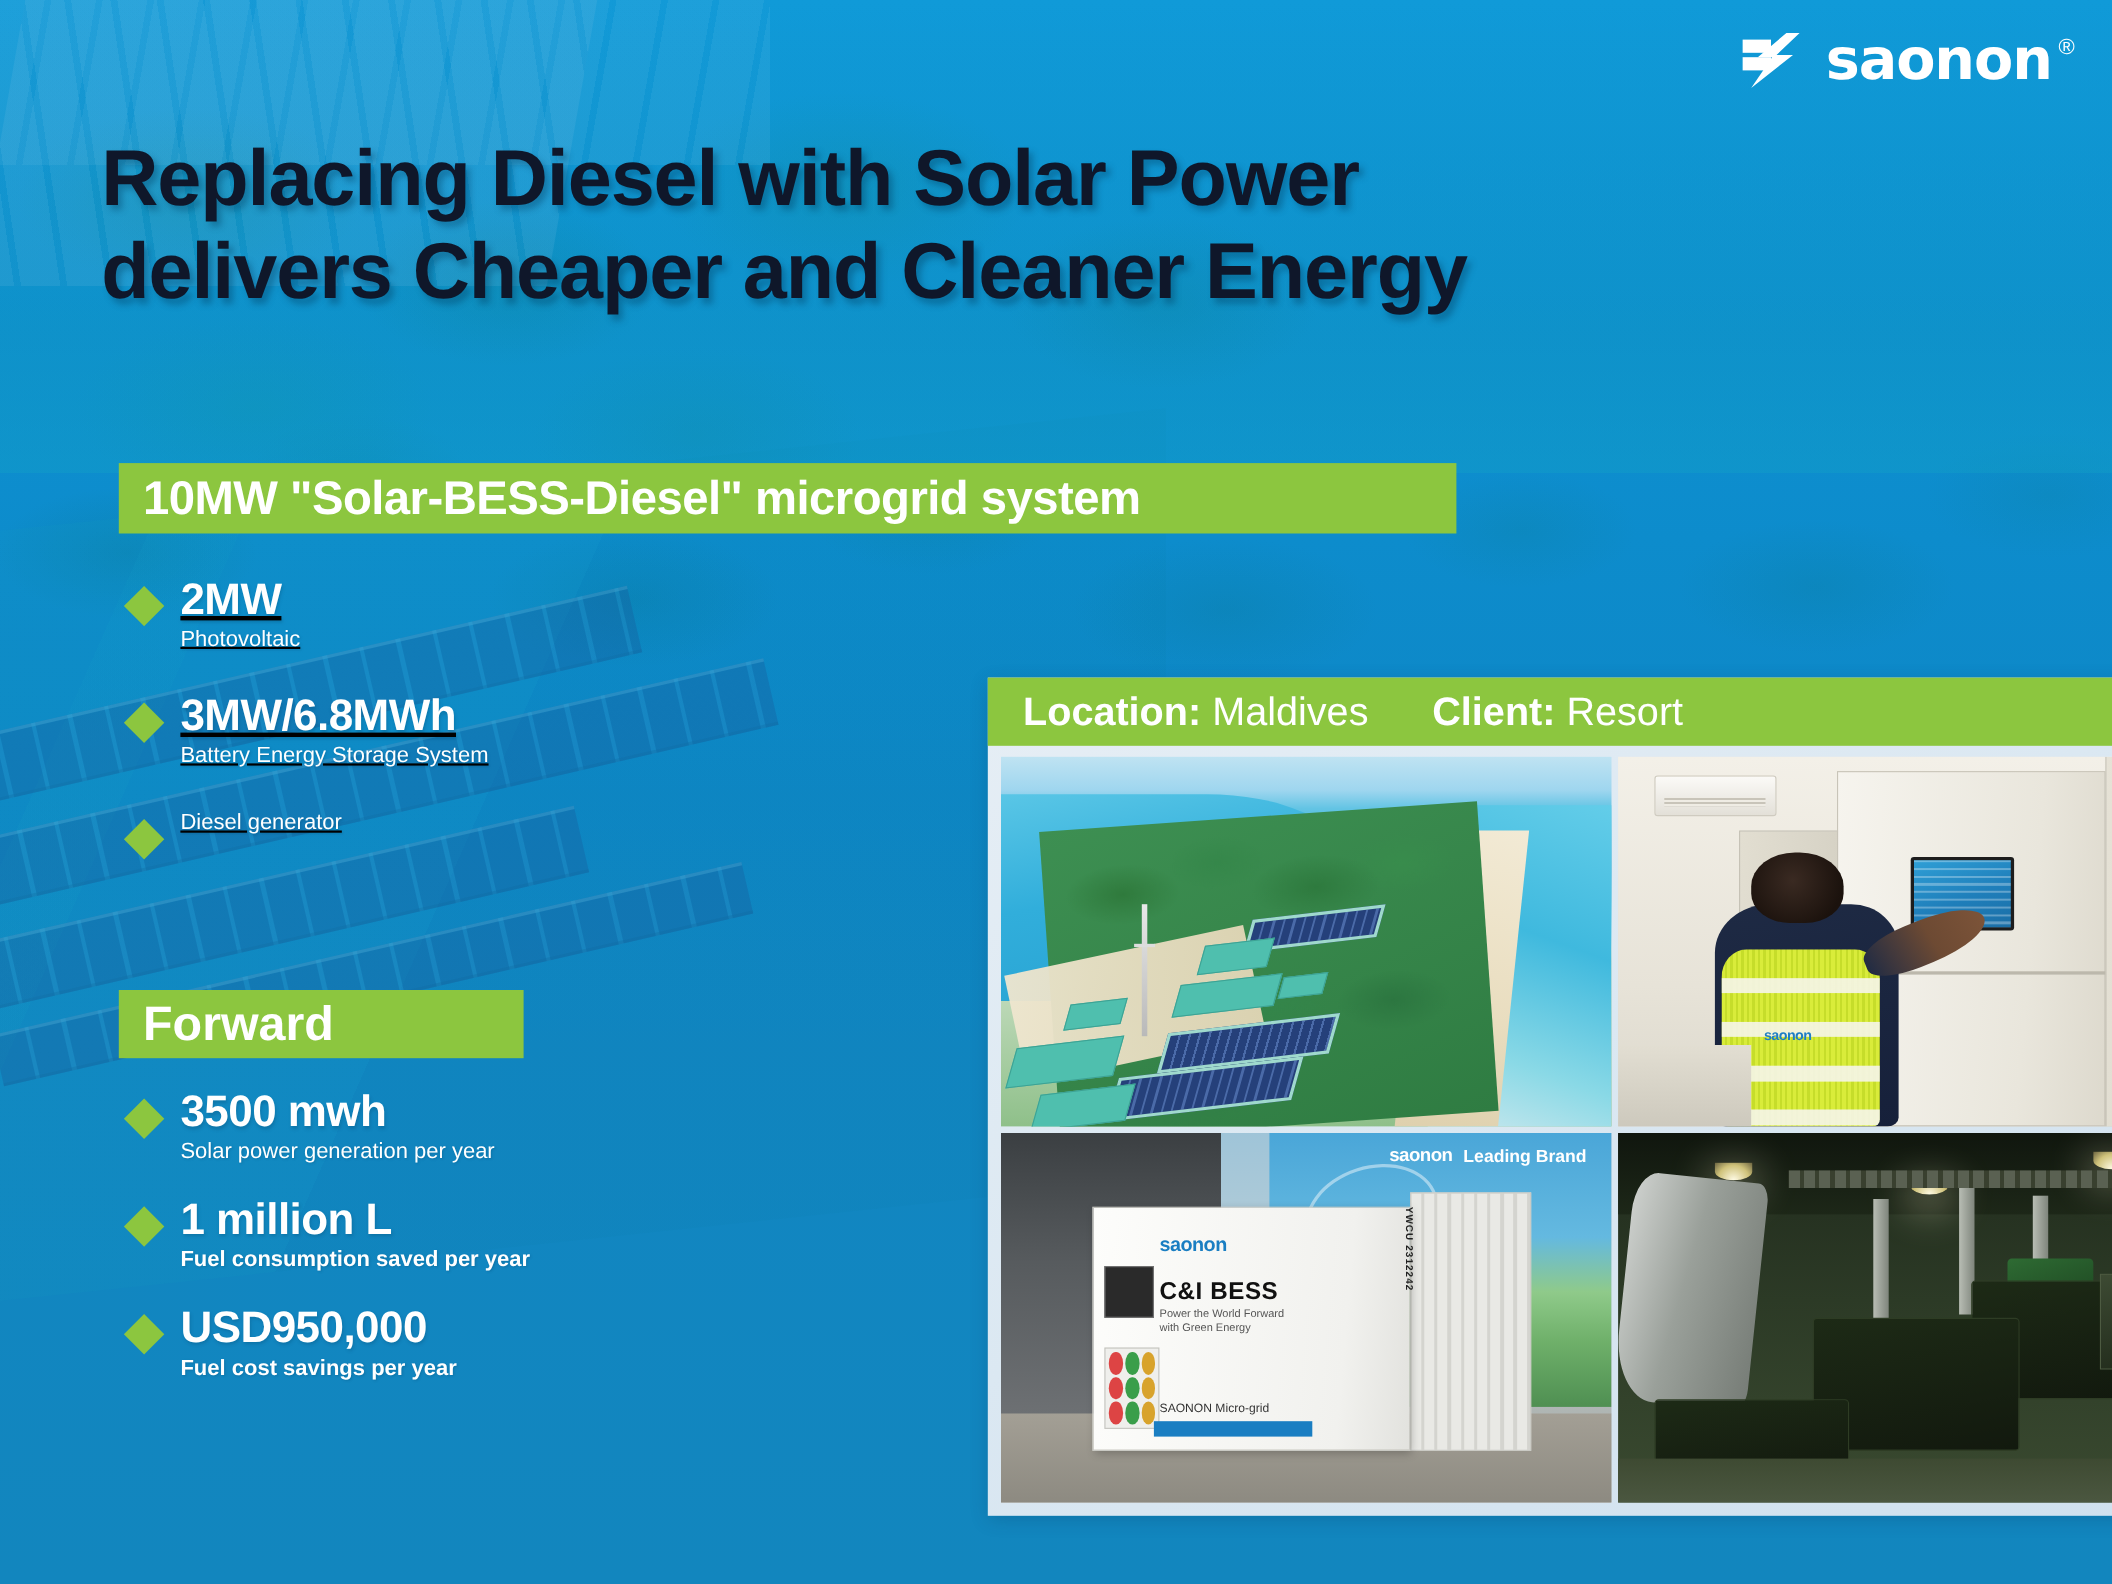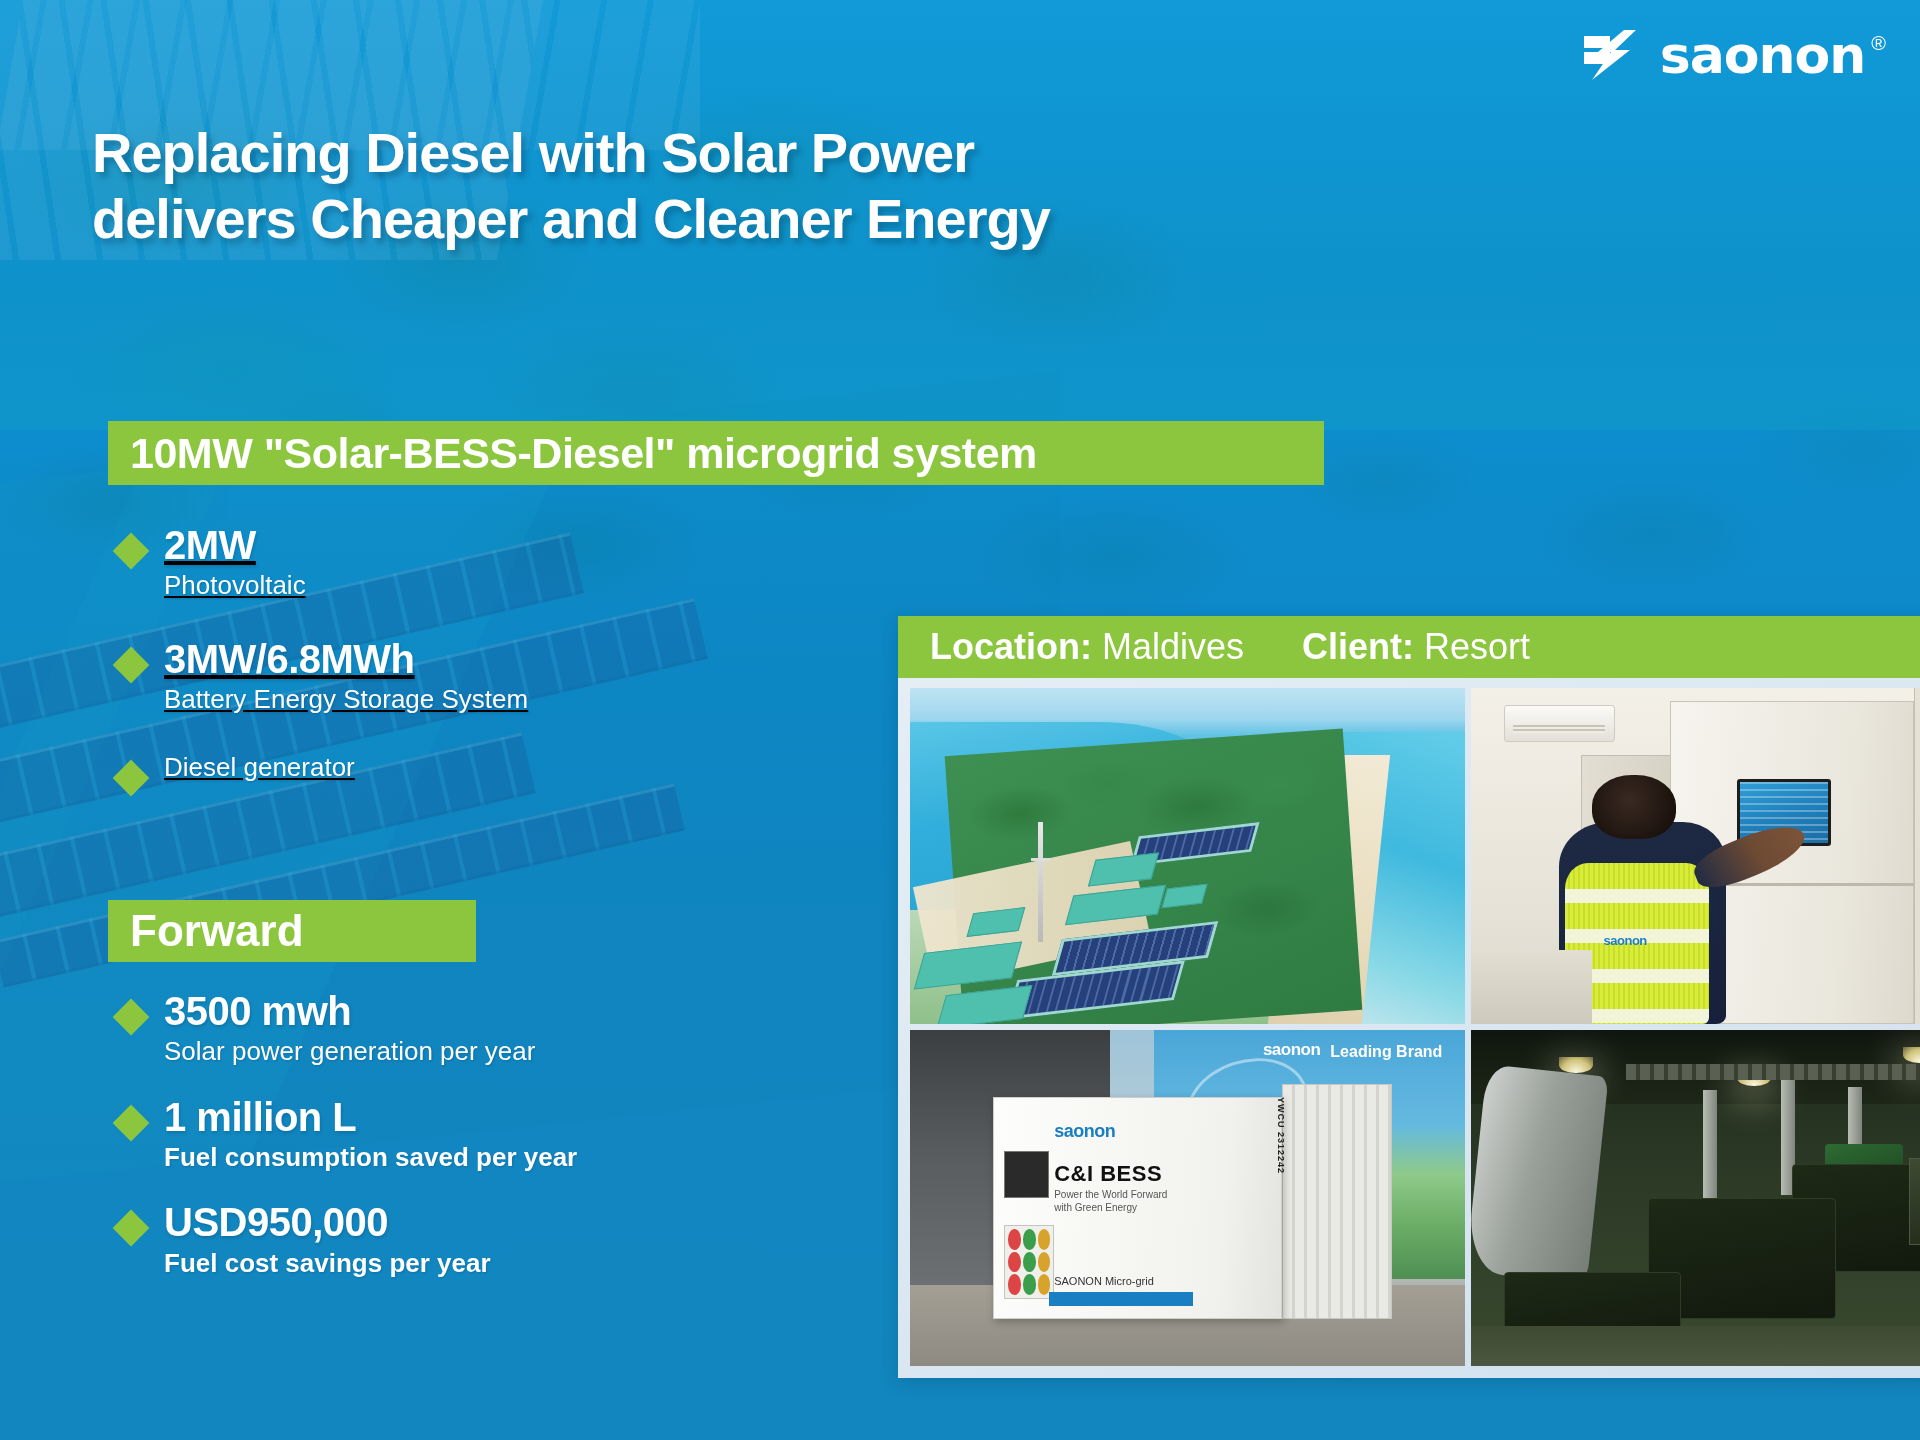--- a/index.html
+++ b/index.html
@@ -130,22 +130,22 @@
     line-height: 22px;
     margin-top: 2px;
   }
 
   
   .headline {
     position: absolute;
     left: 92px;
     top: 120px;
     width: 1450px;
-    color: #ffffff;
-    font-size: 56px;
+    color: #0f172a;
+    font-size: 72px;
     font-weight: 700;
     line-height: 1.18;
     letter-spacing: -1px;
     text-shadow: 4px 5px 6px rgba(0,60,95,.38);
   }
   .headline .l2 { display: block; }
 
   
   .green-banner {
     position: absolute;
@@ -194,21 +194,21 @@
   .bullet-value {
     display: block;
     font-size: 40px;
     font-weight: 700;
     line-height: 1.08;
     letter-spacing: -.5px;
     text-shadow: 1px 2px 3px rgba(0,60,95,.25);
   }
   .bullet-desc {
     display: block;
-    font-size: 26px;
+    font-size: 20px;
     font-weight: 400;
     line-height: 1.25;
     margin-top: 2px;
     text-shadow: 1px 1px 2px rgba(0,60,95,.25);
   }
   .bullet-desc.bold { font-weight: 700; }
 
   
   #photo-panel {
     position: absolute;

